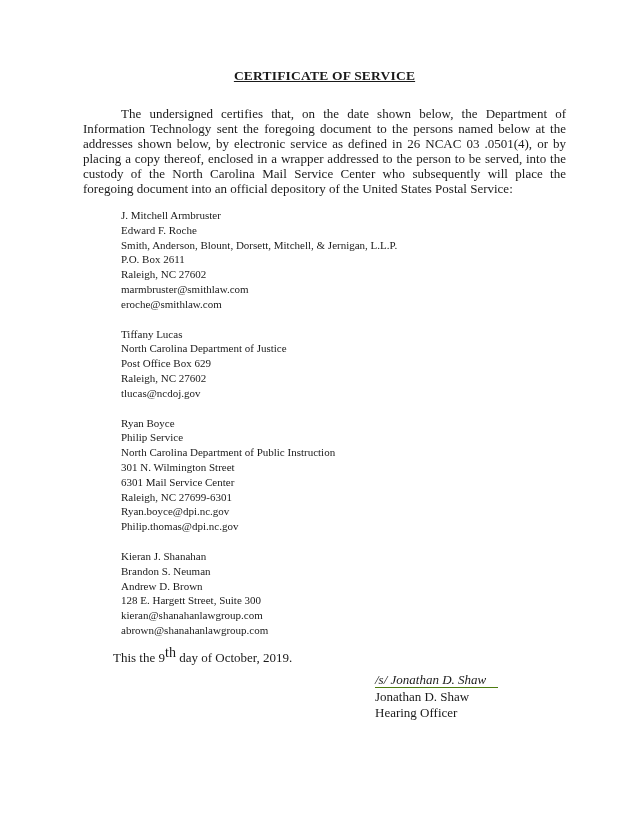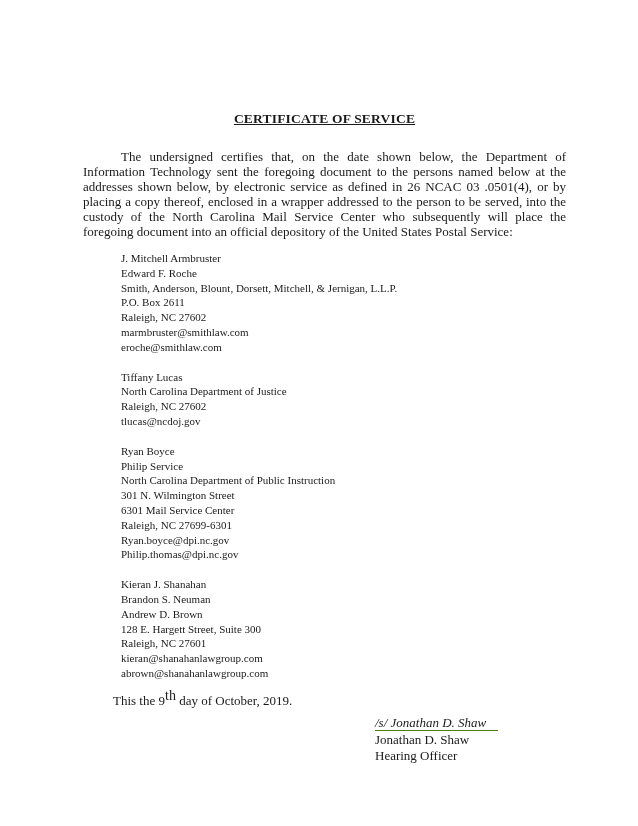--- a/index.html
+++ b/index.html
@@ -13,21 +13,20 @@
     font-family: "Liberation Serif", "DejaVu Serif", serif;
     color: #1a1a1a;
     overflow: hidden;
   }
   .page {
     box-sizing: border-box;
     width: 638px;
     height: 624px;
     padding: 68px 72px 0 83px;
     background: #ffffff;
-    margin-top: 43px;
   }
   .title {
     margin: 0;
     font-size: 13.5px;
     line-height: 15px;
     font-weight: bold;
     text-decoration: underline;
     text-align: center;
     letter-spacing: 0.2px;
   }
@@ -87,39 +86,39 @@
         <div class="address-line">Edward F. Roche</div>
         <div class="address-line">Smith, Anderson, Blount, Dorsett, Mitchell, &amp; Jernigan, L.L.P.</div>
         <div class="address-line">P.O. Box 2611</div>
         <div class="address-line">Raleigh, NC 27602</div>
         <div class="address-line">marmbruster@smithlaw.com</div>
         <div class="address-line">eroche@smithlaw.com</div>
       </div>
       <div class="address-block">
         <div class="address-line">Tiffany Lucas</div>
         <div class="address-line">North Carolina Department of Justice</div>
+        <div class="address-line">Post Office Box 629</div>
         <div class="address-line">Raleigh, NC 27602</div>
         <div class="address-line">tlucas@ncdoj.gov</div>
       </div>
       <div class="address-block">
         <div class="address-line">Ryan Boyce</div>
         <div class="address-line">Philip Service</div>
         <div class="address-line">North Carolina Department of Public Instruction</div>
         <div class="address-line">301 N. Wilmington Street</div>
         <div class="address-line">6301 Mail Service Center</div>
         <div class="address-line">Raleigh, NC 27699-6301</div>
         <div class="address-line">Ryan.boyce@dpi.nc.gov</div>
         <div class="address-line">Philip.thomas@dpi.nc.gov</div>
       </div>
       <div class="address-block">
         <div class="address-line">Kieran J. Shanahan</div>
         <div class="address-line">Brandon S. Neuman</div>
         <div class="address-line">Andrew D. Brown</div>
         <div class="address-line">128 E. Hargett Street, Suite 300</div>
-        <div class="address-line">Raleigh, NC 27601</div>
         <div class="address-line">kieran@shanahanlawgroup.com</div>
         <div class="address-line">abrown@shanahanlawgroup.com</div>
       </div>
     </div>
 
   <p class="date-line"><span>This the 9</span><sup>th</sup><span> day of October, 2019.</span></p>
 
   <div class="signature-block">
     <div>
       <span class="sig-line">/s/ Jonathan D. Shaw</span>

